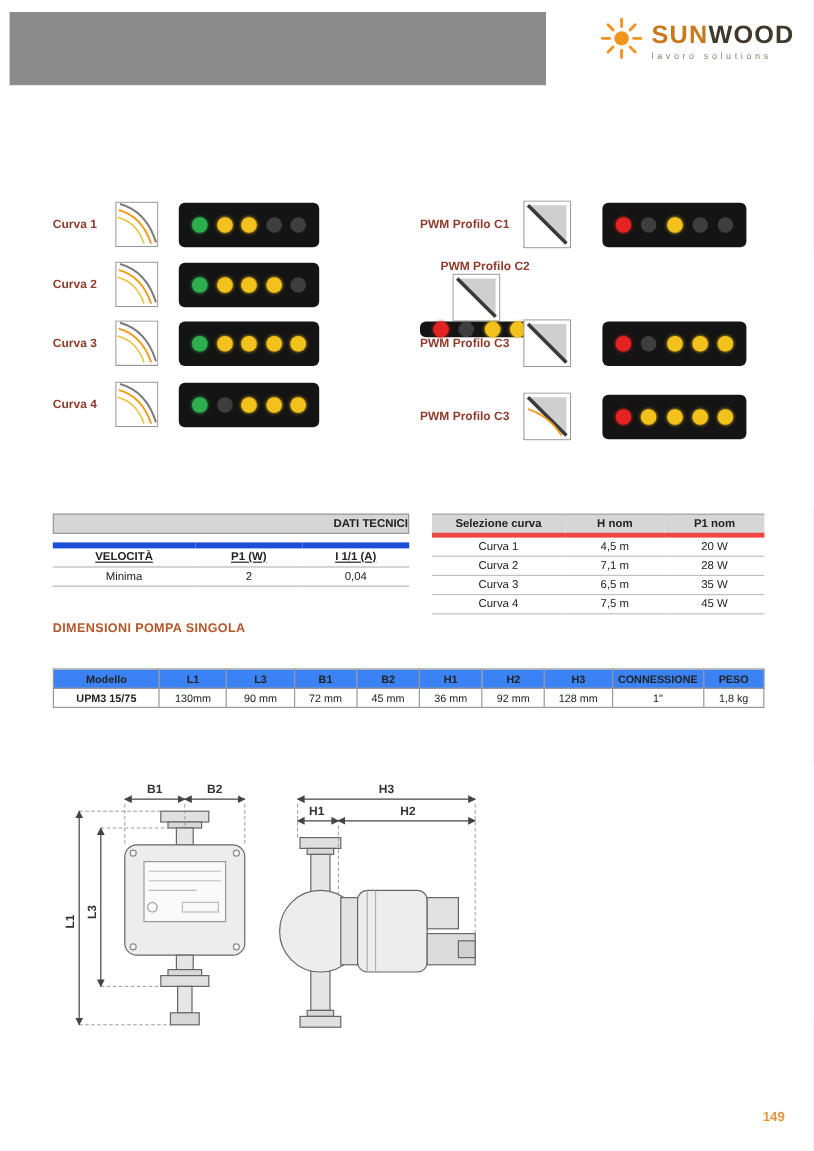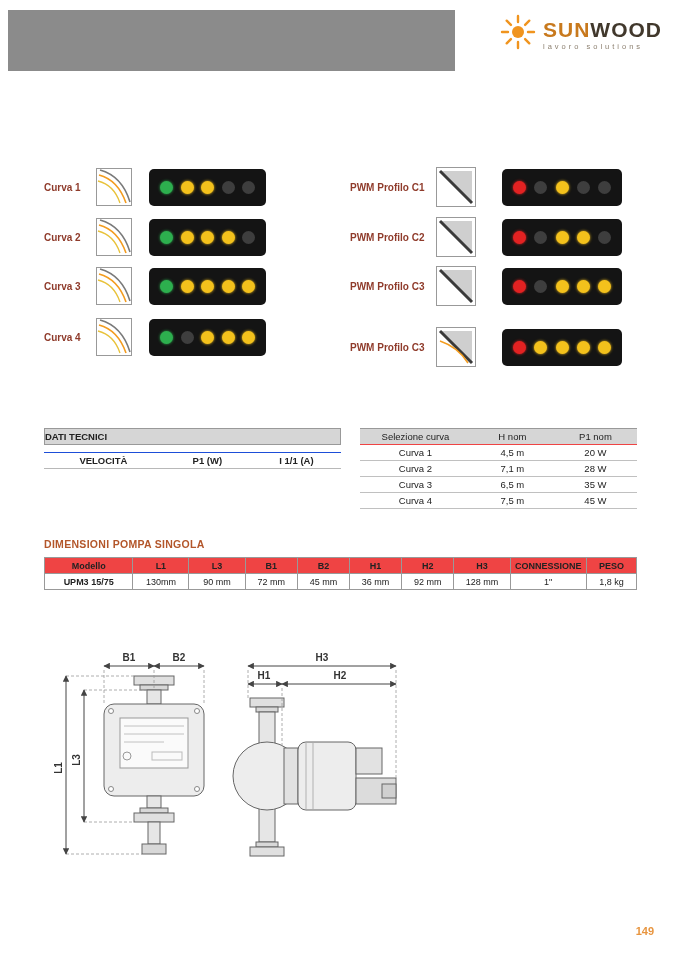--- a/index.html
+++ b/index.html
@@ -33,35 +33,35 @@
   .led{width:13px;height:13px;border-radius:50%;display:inline-block;}
   .led.green{background:#2daf4e;box-shadow:0 0 3px #2daf4e;}
   .led.yellow{background:#f3c11c;box-shadow:0 0 3px #f3c11c;}
   .led.red{background:#e32222;box-shadow:0 0 3px #e32222;}
   .led.off{background:#3e3e3e;}
   
   .tbl-wrap{position:absolute;}
   .t-dati{left:44px;top:428px;width:297px;}
   .t-sel{left:360px;top:428px;width:277px;}
   .t-dim{left:44px;top:557px;width:593px;}
-  .tbl-title{background:#d6d6d6;border:1px solid #999;text-align:left;font-weight:bold;
+  .tbl-title{background:#d6d6d6;border:1px solid #999;text-align:right;font-weight:bold;
     font-size:9.5px;padding:2px 0;margin-bottom:7px;color:#222;}
   table{width:100%;border-collapse:collapse;}
   .tbl{font-size:9.5px;}
   .tbl th,.tbl td{padding:2px 3px;text-align:center;border-bottom:1px solid #b8b8b8;font-weight:normal;}
-  .tbl tr.head-row th{border-top:1px solid #1d4ed8;font-weight:bold;}
+  .tbl tr.head-row th{border-top:5px solid #1d4ed8;font-weight:bold;text-decoration:underline;}
   .tbl2{font-size:9.5px;}
-  .tbl2 th{background:#d6d6d6;border-top:1px solid #999;border-bottom:1px solid #ef4444;
-    font-weight:normal;padding:2px 3px;text-align:center;}
+  .tbl2 th{background:#d6d6d6;border-top:1px solid #999;border-bottom:4px solid #ef4444;
+    font-weight:bold;padding:2px 3px;text-align:center;}
   .tbl2 td{padding:2px 3px;text-align:center;border-bottom:1px solid #c0c0c0;}
-  .section-heading{position:absolute;left:44px;top:538px;font-size:10.5px;font-weight:bold;
+  .section-heading{position:absolute;left:44px;top:518px;font-size:10.5px;font-weight:bold;
     color:#b3562a;letter-spacing:.3px;}
   .tbl3{font-size:9px;}
   .tbl3 th,.tbl3 td{border:1px solid #999;padding:2.5px 2px;text-align:center;}
-  .tbl3 th{background:#ef4444;font-weight:bold;}
+  .tbl3 th{background:#3b82f6;font-weight:bold;}
   .tbl3 td.model{font-weight:bold;}
   
   .drawing{position:absolute;left:52px;top:648px;}
   
   .page-number{position:absolute;right:24px;top:925px;font-size:11px;color:#e8953f;font-weight:bold;}
 </style>
 </head>
 <body>
 
 <div class="page">
@@ -174,21 +174,21 @@
         </svg>
     </span>
     <span class="led-panel">
         <span class="led red"></span>
         <span class="led off"></span>
         <span class="led yellow"></span>
         <span class="led off"></span>
         <span class="led off"></span>
       </span>
   </div>
-  <div class="curve-row row-right" style="left:350px;top:217px;">
+  <div class="curve-row row-right" style="left:350px;top:217px;flex-direction:column;">
     <span class="curve-label">PWM Profilo C2</span>
     <span class="curve-thumb">
       <svg width="40" height="40" viewBox="0 0 40 40">
           <rect x="0.5" y="0.5" width="39" height="39" fill="#fff" stroke="#999"></rect>
           <polygon points="4,4 36,4 36,36" fill="#cfcfcf"></polygon>
           <line x1="4" y1="4" x2="36" y2="36" stroke="#3a3a3a" stroke-width="3"></line>
         </svg>
     </span>
     <span class="led-panel">
         <span class="led red"></span>
@@ -235,20 +235,25 @@
   </div>
 
   <div class="tbl-wrap t-dati">
     <div class="tbl-title">DATI TECNICI</div>
     <table class="tbl">
       <tbody>
           <tr class="head-row">
         <th style="width:40%">VELOCITÀ</th>
         <th style="width:30%">P1 (W)</th>
         <th style="width:30%">I 1/1 (A)</th>
+      </tr>
+      <tr>
+        <td>Minima</td>
+        <td>2</td>
+        <td>0,04</td>
       </tr>
     </tbody>
       </table>
   </div>
 
   <div class="tbl-wrap t-sel">
     <table class="tbl2">
       <tbody>
           <tr>
         <th style="width:40%">Selezione curva</th>

